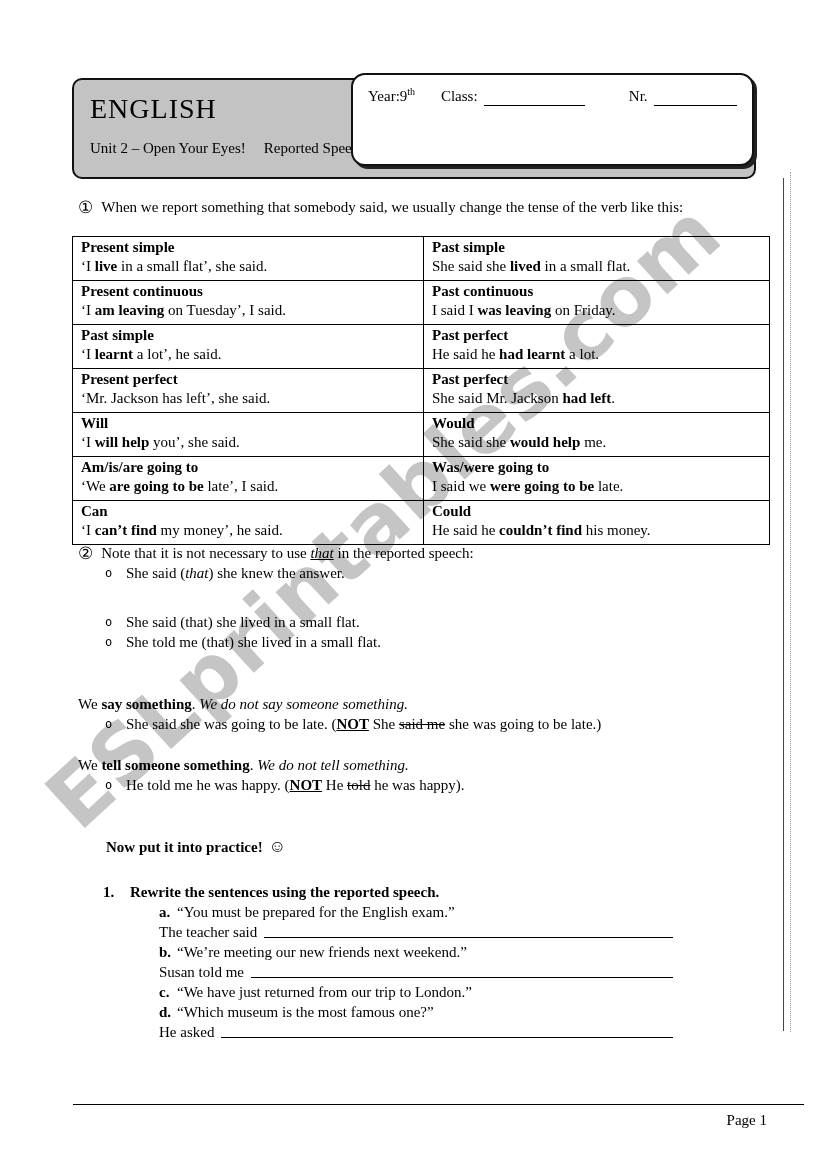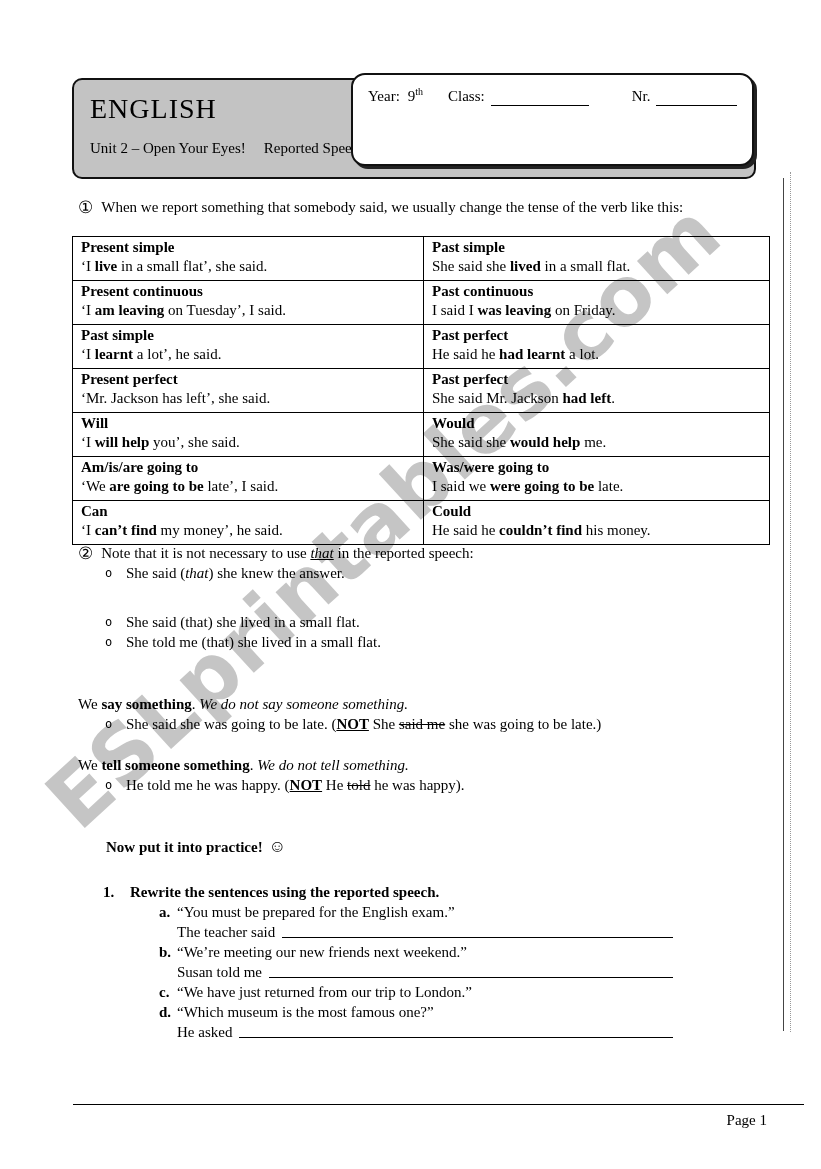--- a/index.html
+++ b/index.html
@@ -64,21 +64,21 @@
   .practice { left:78px; top:837px; font-weight:bold;margin-left:28px; }
   .smiley { font-weight:normal; font-size:17px; margin-left:6px; }
 
   
   .exercise { left:103px; top:882px; width:570px; }
   .ex-title { display:flex; font-weight:bold; }
   .ex-num { width:27px; }
   .ex-items { margin-left:56px; }
   .ex-row { display:flex; line-height:20px; }
   .ex-letter { font-weight:bold; width:18px; flex:0 0 18px; }
-  .stem-row { margin-left:18px; }
+  .stem-row { }
   .ans-line { flex:1; border-bottom:1.2px solid #000; height:16px; margin-left:7px; }
 
   
   .mline-solid { left:783px; top:178px; height:853px; width:0; border-left:1.2px solid #444; z-index:2; }
   .mline-dot { left:790px; top:172px; height:860px; width:0; border-left:1px dotted #999; z-index:2; }
   .foot-rule { left:73px; top:1104px; width:731px; border-top:1.5px solid #000; height:0; z-index:2; }
   .foot-text { left:73px; top:1112px; width:731px; text-align:right; padding-right:37px; font-size:15px; z-index:2; }
 </style>
 </head>
 <body>
@@ -90,21 +90,21 @@
   <div class="layer hdr-gray">
     <div class="hdr-title">ENGLISH</div>
     <div class="hdr-sub">
       <span>Unit 2 – Open Your Eyes!</span><span class="gap"></span><span>Reported Speech</span>
     </div>
   </div>
 
   <div class="layer hdr-white">
     <div class="frow">
       <span>Year:</span>
-      <span style="margin-left:8px"><span>9</span><sup class="th">th</sup></span>
+      <span style=""><span>9</span><sup class="th">th</sup></span>
       <span class="sp26"></span>
       <span>Class:</span>
       <span class="blank" style="width:102px;margin-left:6px"></span>
       <span class="sp22"></span>
       <span style="margin-left:22px">Nr.</span>
       <span class="blank" style="width:84px;margin-left:6px"></span>
     </div>
   </div>
 
   <div class="layer txt intro">

